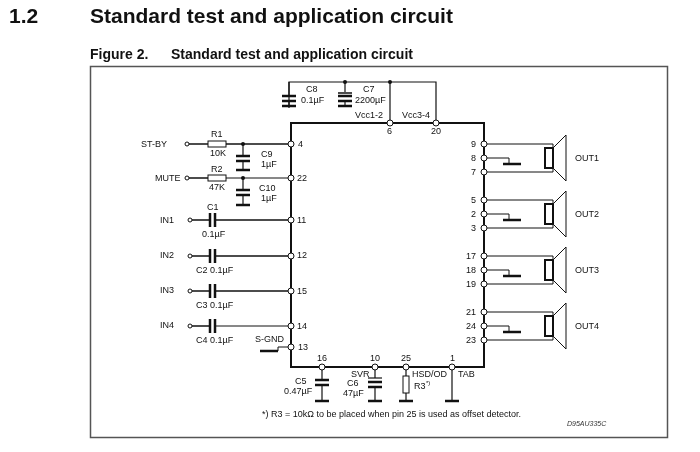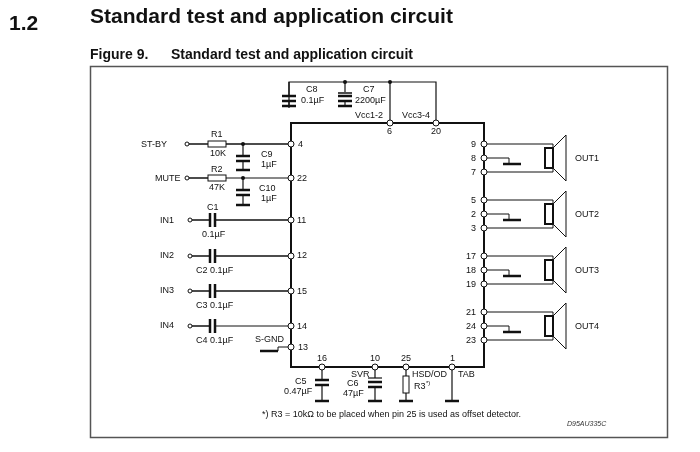--- a/index.html
+++ b/index.html
@@ -1,32 +1,32 @@
 <!DOCTYPE html>
 <html><head>
 <meta charset="utf-8">
 <style>
   html, body { margin: 0; padding: 0; background: #ffffff; }
   body { width: 700px; height: 452px; position: relative; overflow: hidden;
          font-family: "Liberation Sans", sans-serif; color: #111; }
-  .sec-num { position: absolute; left: 9px; top: 11px; font-size: 21px; font-weight: bold; }
+  .sec-num { position: absolute; left: 9px; top: 4px; font-size: 21px; font-weight: bold; }
   .sec-title { position: absolute; left: 90px; top: 4px; font-size: 21px; font-weight: bold; }
   .fig-num { position: absolute; left: 90px; top: 46px; font-size: 14px; font-weight: bold; }
   .fig-title { position: absolute; left: 171px; top: 46px; font-size: 14px; font-weight: bold; }
   svg.circ { position: absolute; left: 0; top: 0; }
   svg text { font-family: "Liberation Sans", sans-serif; fill: #111; }
   .lbl { font-size: 9px; }
   .code { font-size: 7px; font-style: italic; fill: #333; }
 </style>
 </head>
 <body>
 
 <div class="sec-num">1.2</div>
 <div class="sec-title">Standard test and application circuit</div>
-<div class="fig-num">Figure 9.</div>
+<div class="fig-num">Figure 2.</div>
 <div class="fig-title">Standard test and application circuit</div>
 
 <svg class="circ" width="700" height="452" viewBox="0 0 700 452">
 
   <rect x="90.5" y="66.5" width="577" height="371" fill="none" stroke="#555" stroke-width="1.5"></rect>
 
   <rect x="291" y="123" width="193" height="244" fill="none" stroke="#111" stroke-width="2"></rect>
 
   <g stroke="#111" stroke-width="1.2" fill="none">
     <polyline points="289,108 289,82 436,82 436,123"></polyline>

